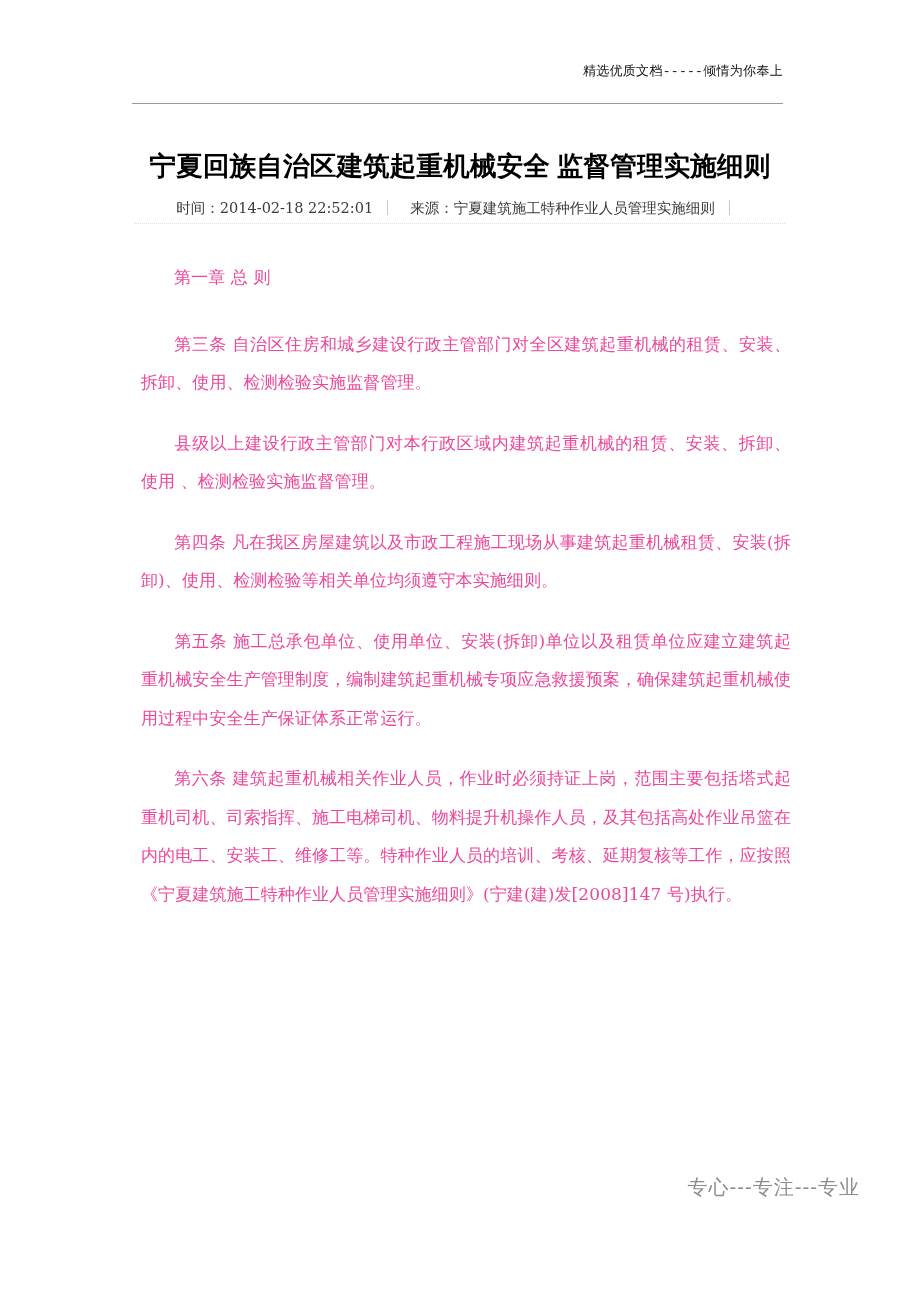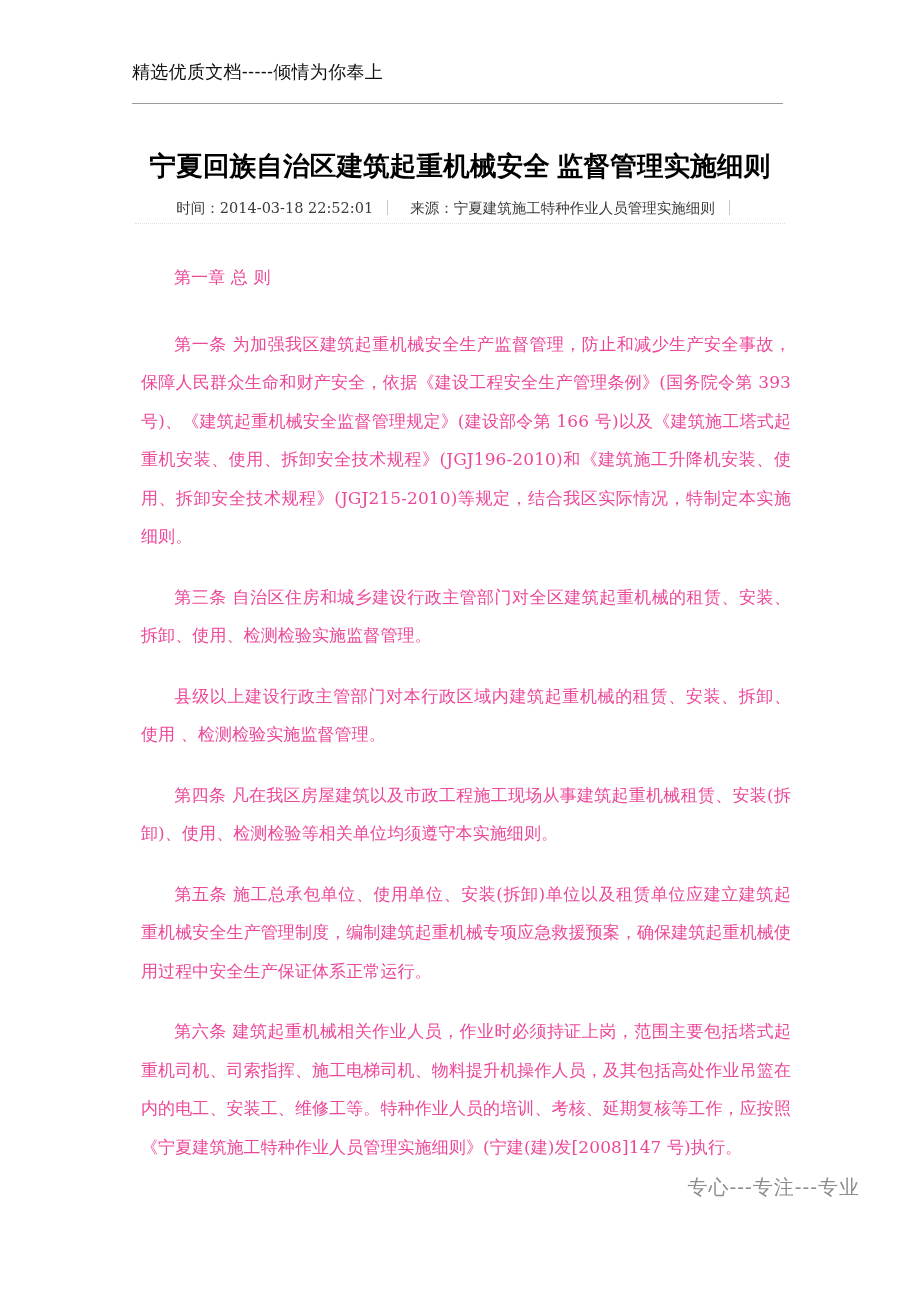--- a/index.html
+++ b/index.html
@@ -23,23 +23,23 @@
     width: 920px;
     height: 1302px;
   }
 
   
   .doc-header {
     position: absolute;
     left: 132px;
     top: 58px;
     width: 651px;
-    text-align: left;
-    font-family: Liberation Sans, sans-serif;
-    font-size: 18px;
+    text-align: right;
+    font-family: Liberation Mono, monospace;
+    font-size: 13px;
     line-height: 28px;
     color: #111111;
     letter-spacing: 0.3px;
     white-space: nowrap;
   }
 
   .header-rule {
     position: absolute;
     left: 132px;
     top: 103px;
@@ -141,29 +141,28 @@
 
 <div class="page">
 
   <div class="doc-header">精选优质文档-----倾情为你奉上</div>
 
   <div class="header-rule"></div>
 
   <h1 class="doc-title">宁夏回族自治区建筑起重机械安全 监督管理实施细则</h1>
 
   <div class="doc-meta">
-    <span>时间：</span><span>2014-03-18 22:52:01</span><span class="sep"></span><span class="meta-gap"></span><span>来源：</span><span>宁夏建筑施工特种作业人员管理实施细则</span><span class="sep"></span>
+    <span>时间：</span><span>2014-02-18 22:52:01</span><span class="sep"></span><span class="meta-gap"></span><span>来源：</span><span>宁夏建筑施工特种作业人员管理实施细则</span><span class="sep"></span>
   </div>
 
   <div class="meta-rule"></div>
 
   <div class="doc-body">
     <p class="para chapter"><span class="indent"></span><span>第一章 总  则</span></p>
 
-    <p class="para"><span class="indent"></span><span>第一条 为加强我区建筑起重机械安全生产监督管理，防止和减少生产安全事故，保障人民群众生命和财产安全，依据《建设工程安全生产管理条例》(国务院令第 393 号)、《建筑起重机械安全监督管理规定》(建设部令第 166 号)以及《建筑施工塔式起重机安装、使用、拆卸安全技术规程》(JGJ196-2010)和《建筑施工升降机安装、使用、拆卸安全技术规程》(JGJ215-2010)等规定，结合我区实际情况，特制定本实施细则。</span></p>
 
 
     <p class="para"><span class="indent"></span><span>第三条 自治区住房和城乡建设行政主管部门对全区建筑起重机械的租赁、安装、拆卸、使用、检测检验实施监督管理。</span></p>
 
     <p class="para"><span class="indent"></span><span>县级以上建设行政主管部门对本行政区域内建筑起重机械的租赁、安装、拆卸、 使用 、检测检验实施监督管理。</span></p>
 
     <p class="para"><span class="indent"></span><span>第四条 凡在我区房屋建筑以及市政工程施工现场从事建筑起重机械租赁、安装(拆卸)、使用、检测检验等相关单位均须遵守本实施细则。</span></p>
 
     <p class="para"><span class="indent"></span><span>第五条 施工总承包单位、使用单位、安装(拆卸)单位以及租赁单位应建立建筑起重机械安全生产管理制度，编制建筑起重机械专项应急救援预案，确保建筑起重机械使用过程中安全生产保证体系正常运行。</span></p>
 

